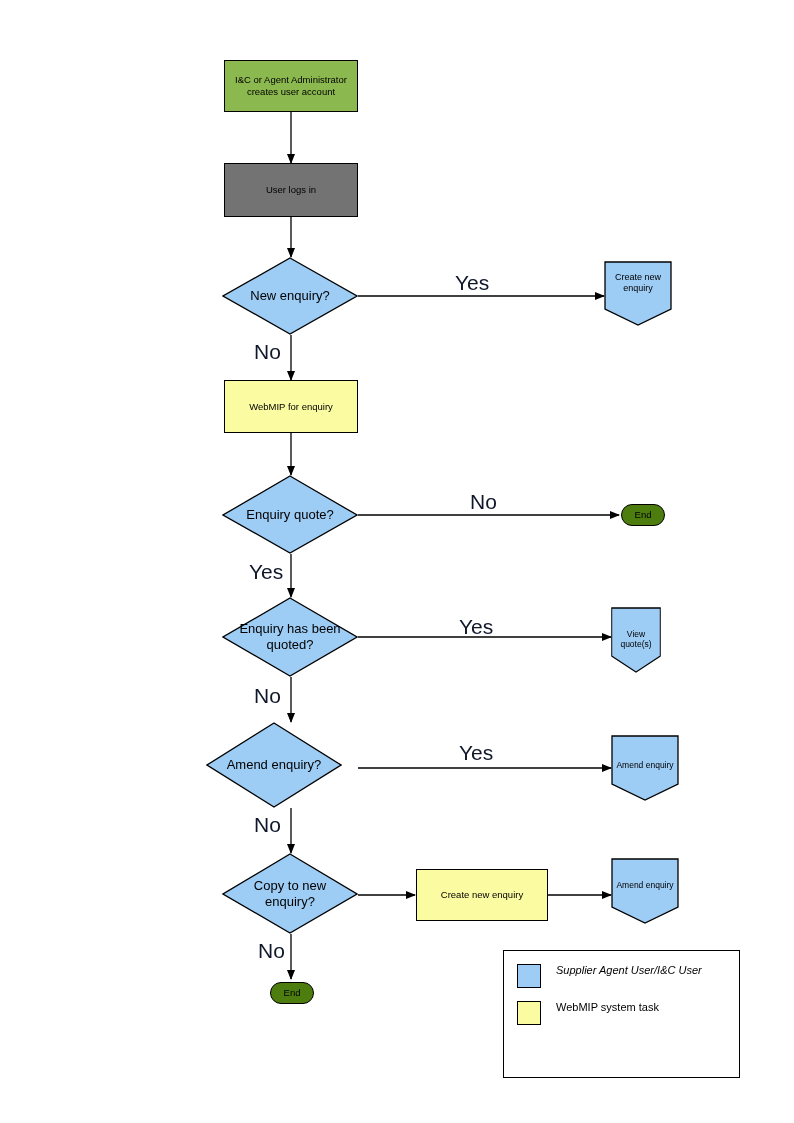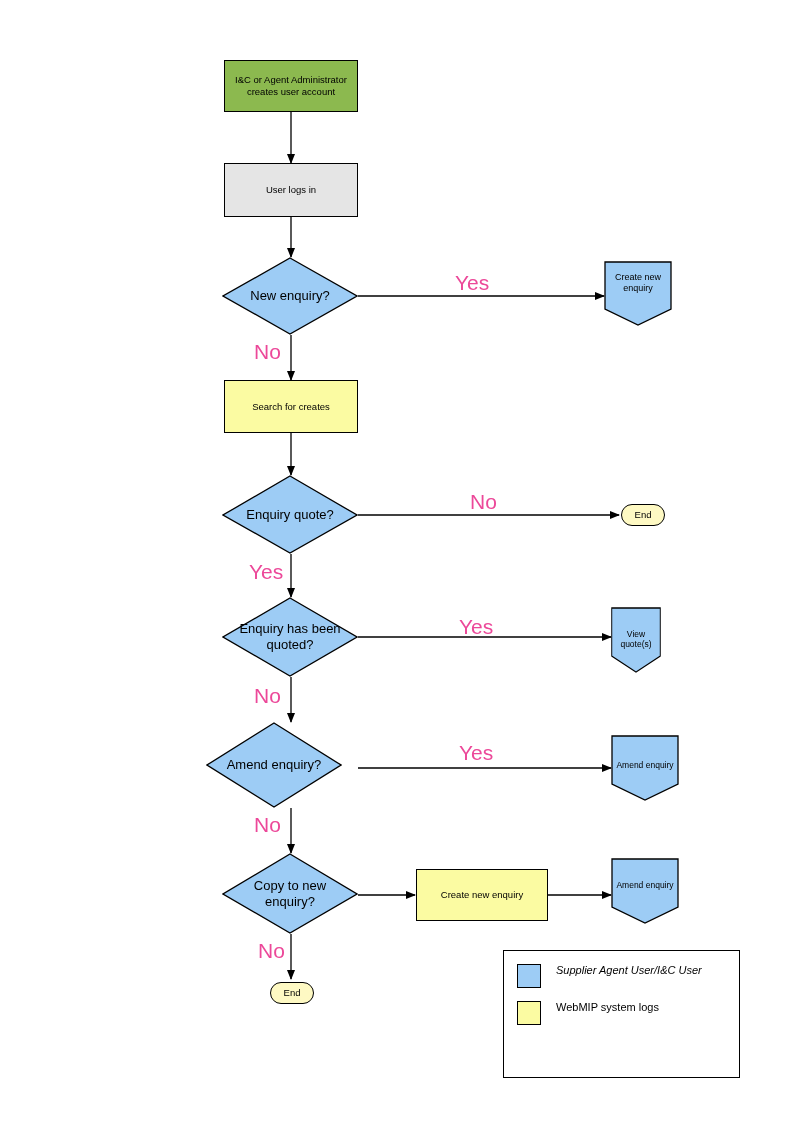--- a/index.html
+++ b/index.html
@@ -29,21 +29,21 @@
     justify-content: center;
     text-align: center;
     color: #000000;
     line-height: 1.22;
   }
   
   .rect {
     border: 1px solid #000000;
     font-size: 9.5px;
   }
-  .rect.blue   { background: #e5e5e5; }
+  .rect.blue   { background: #737373; }
   .rect.yellow { background: #FBFBA2; }
   .rect.green  { background: #8CB94F; }
 
   
   .diamond {
     background: transparent;
   }
   .diamond .dshape {
     position: absolute;
     left: 0; top: 0;
@@ -68,32 +68,32 @@
     font-size: 9px;
     padding: 0 2px;
   }
   .pent {
     align-items: flex-start;
   }
   .pent .plabel { margin-top: 0; }
 
   
   .term {
-    background: #fef9c3;
+    background: #4d7c0f;
     border: 1.5px solid #000000;
     border-radius: 11px;
     font-size: 9.5px;
     justify-content: center;
   }
 
   
   .conn-label {
     position: absolute;
     font-size: 21px;
-    color: #ec4899;
+    color: #0f172a;
     line-height: 1;
     white-space: nowrap;
   }
 
   
   #legend {
     position: absolute;
     left: 503px;
     top: 950px;
     width: 237px;
@@ -183,21 +183,21 @@
 </div>
 
 <div class="node pent" style="left:604px; top:261px; width:68px; height:65px;">
   <svg class="pshape" viewBox="0 0 68 65" preserveAspectRatio="none">
     <polygon points="1,1 67,1 67,48 34,64 1,48" fill="#9DCCF5" stroke="#000000" stroke-width="1.3"></polygon>
   </svg>
   <span class="plabel" style="margin-top:11px;">Create new enquiry</span>
 </div>
 
 <div class="node rect yellow" style="left:224px; top:380px; width:134px; height:53px;">
-  <span>Search for creates</span>
+  <span>WebMIP for enquiry</span>
 </div>
 
 <div class="node diamond" style="left:222px; top:475px; width:136px; height:79px;">
   <svg class="dshape" viewBox="0 0 136 79" preserveAspectRatio="none">
     <polygon points="68,1 135,40 68,78 1,40" fill="#9DCCF5" stroke="#000000" stroke-width="1.3"></polygon>
   </svg>
   <span class="dlabel">Enquiry quote?</span>
 </div>
 
 <div class="node term" style="left:621px; top:504px; width:44px; height:22px;">
@@ -272,15 +272,15 @@
 
 <div class="conn-label" style="left:258px; top:940px;">No</div>
 
 <div id="legend">
   <div class="legend-row" style="top:13px;font-style:italic;">
     <span class="legend-swatch blue"></span>
     <span class="legend-text">Supplier Agent User/I&amp;C User</span>
   </div>
   <div class="legend-row" style="top:50px;">
     <span class="legend-swatch yellow"></span>
-    <span class="legend-text">WebMIP system logs</span>
+    <span class="legend-text">WebMIP system task</span>
   </div>
 </div>
 
 </body></html>

